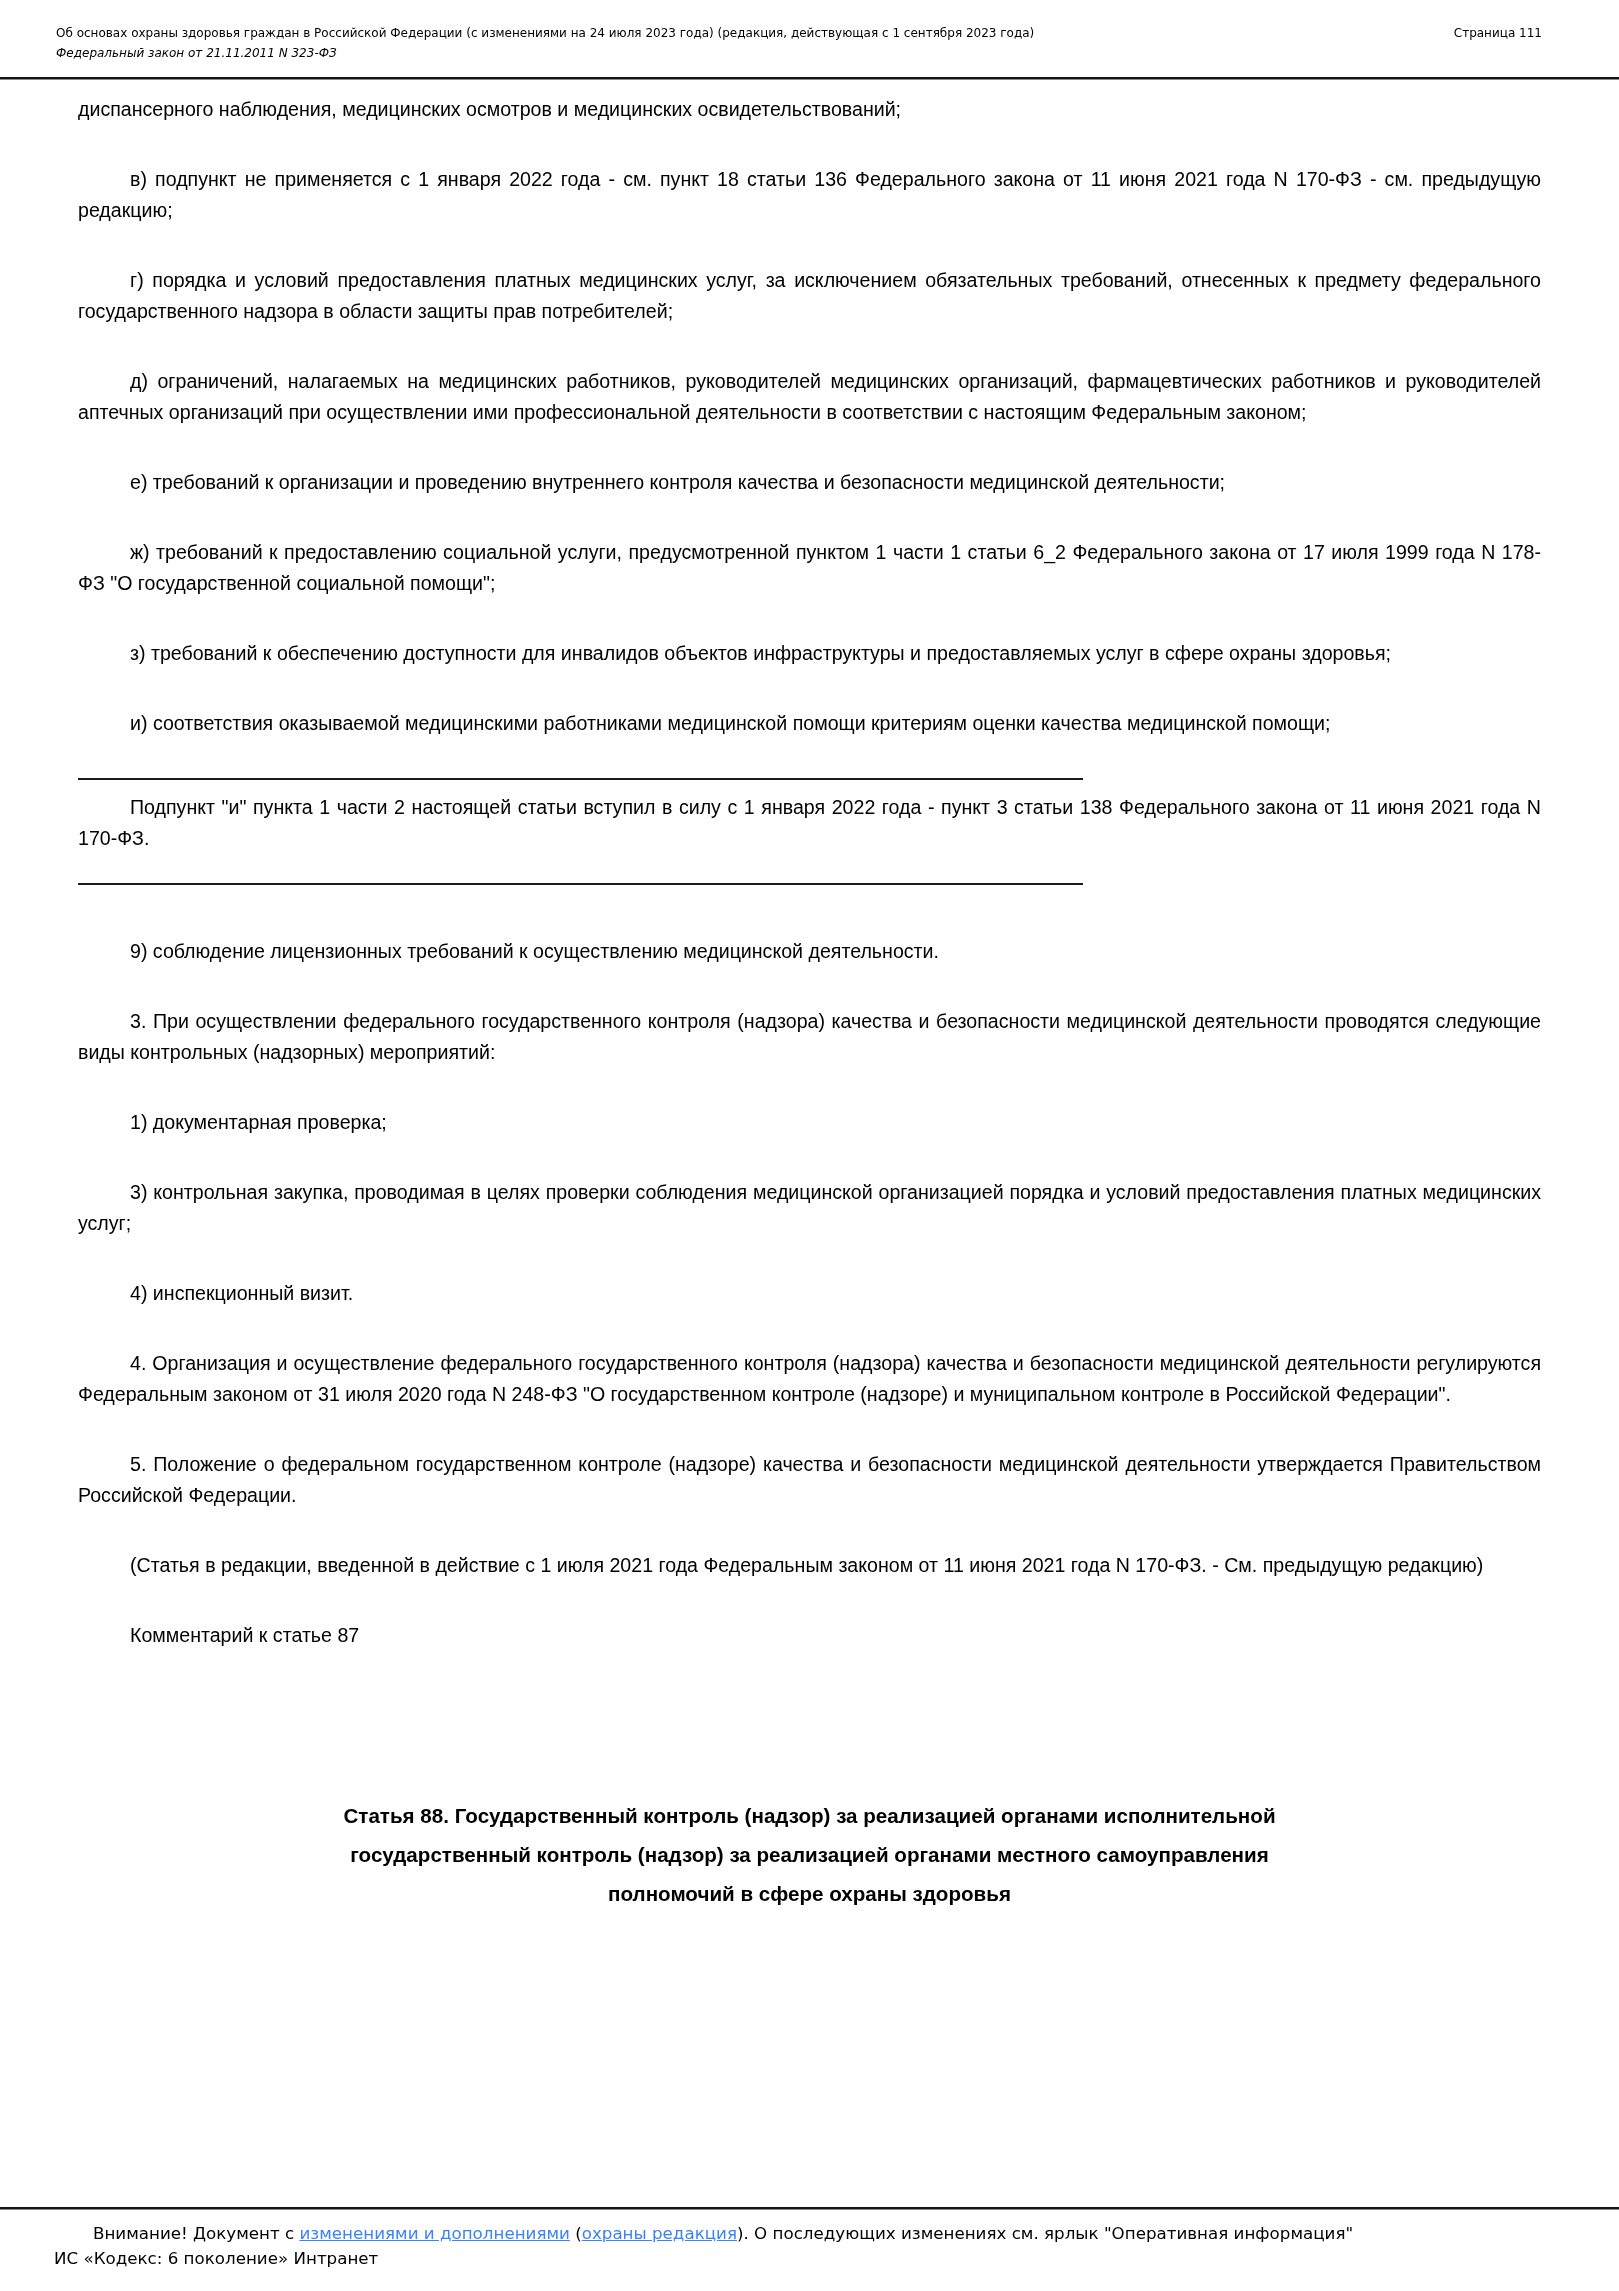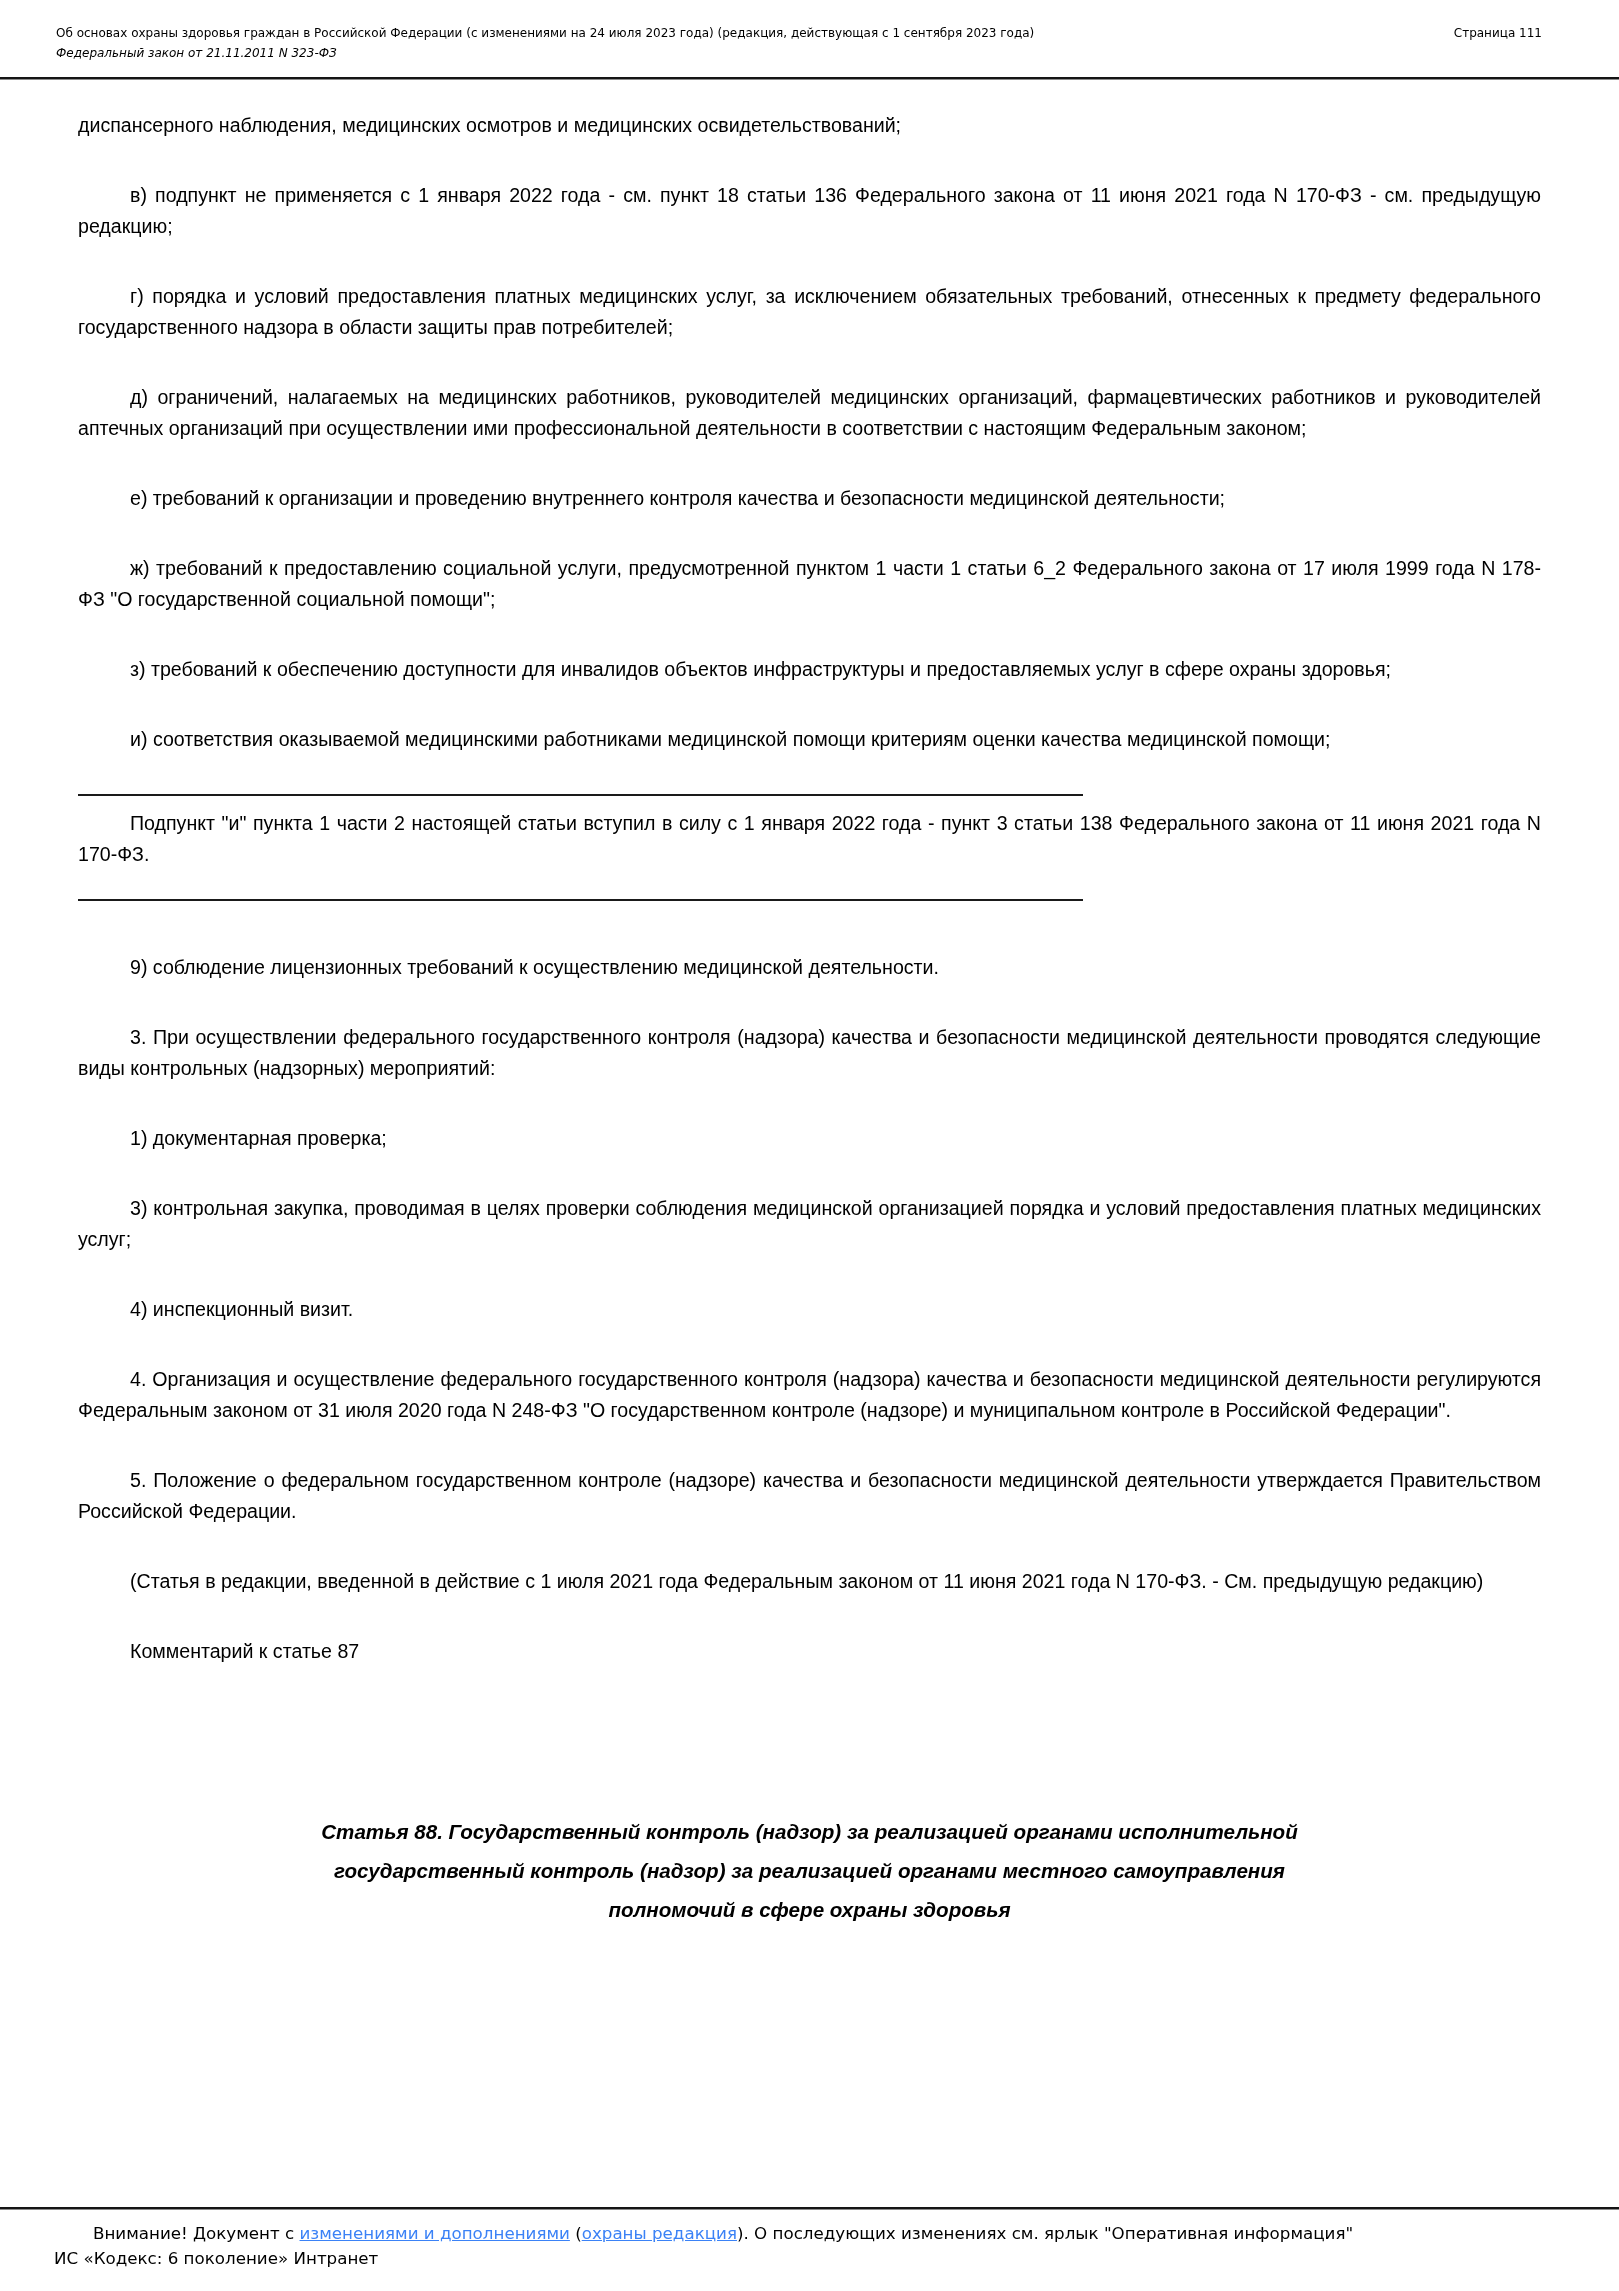--- a/index.html
+++ b/index.html
@@ -42,21 +42,21 @@
     font-family: "Liberation Sans", sans-serif;
     font-size: 19.6px;
     line-height: 31px;
     padding: 0 78px;
     text-align: justify;
   }
   .doc p {
     margin: 39px 0;
     text-indent: 52px;
   }
-  .doc p.cont { text-indent: 0; margin-top: 30px; }
+  .doc p.cont { text-indent: 0; margin-top: 14px; }
   .doc p.attached { margin-top: 0; }
   .note-rule {
     border: 0;
     border-top: 2px solid #1a1a1a;
     width: 1005px;
     margin: 25.5px 0 0 0;
   }
   .doc p.footnote { margin: 11.8px 0 0 0; }
   .note-rule.bottom { margin-top: 29px; }
   .doc p.after-note { margin-top: 51px; }
@@ -64,21 +64,21 @@
   
   .art-heading {
     margin-top: 145px;
     font-family: "Liberation Sans", sans-serif;
     font-size: 20.6px;
     line-height: 39px;
     font-weight: bold;
     text-align: center;
     padding: 0 69px;
   }
-  .art-heading span { display: block; font-style: italic; }
+  .art-heading span { display: block; }
 
   
   .ftr {
     position: absolute;
     left: 0; right: 0; bottom: 0;
     background: #ffffff;
   }
   .ftr-rule { }
   .ftr-text {
     font-family: "DejaVu Sans", sans-serif;

